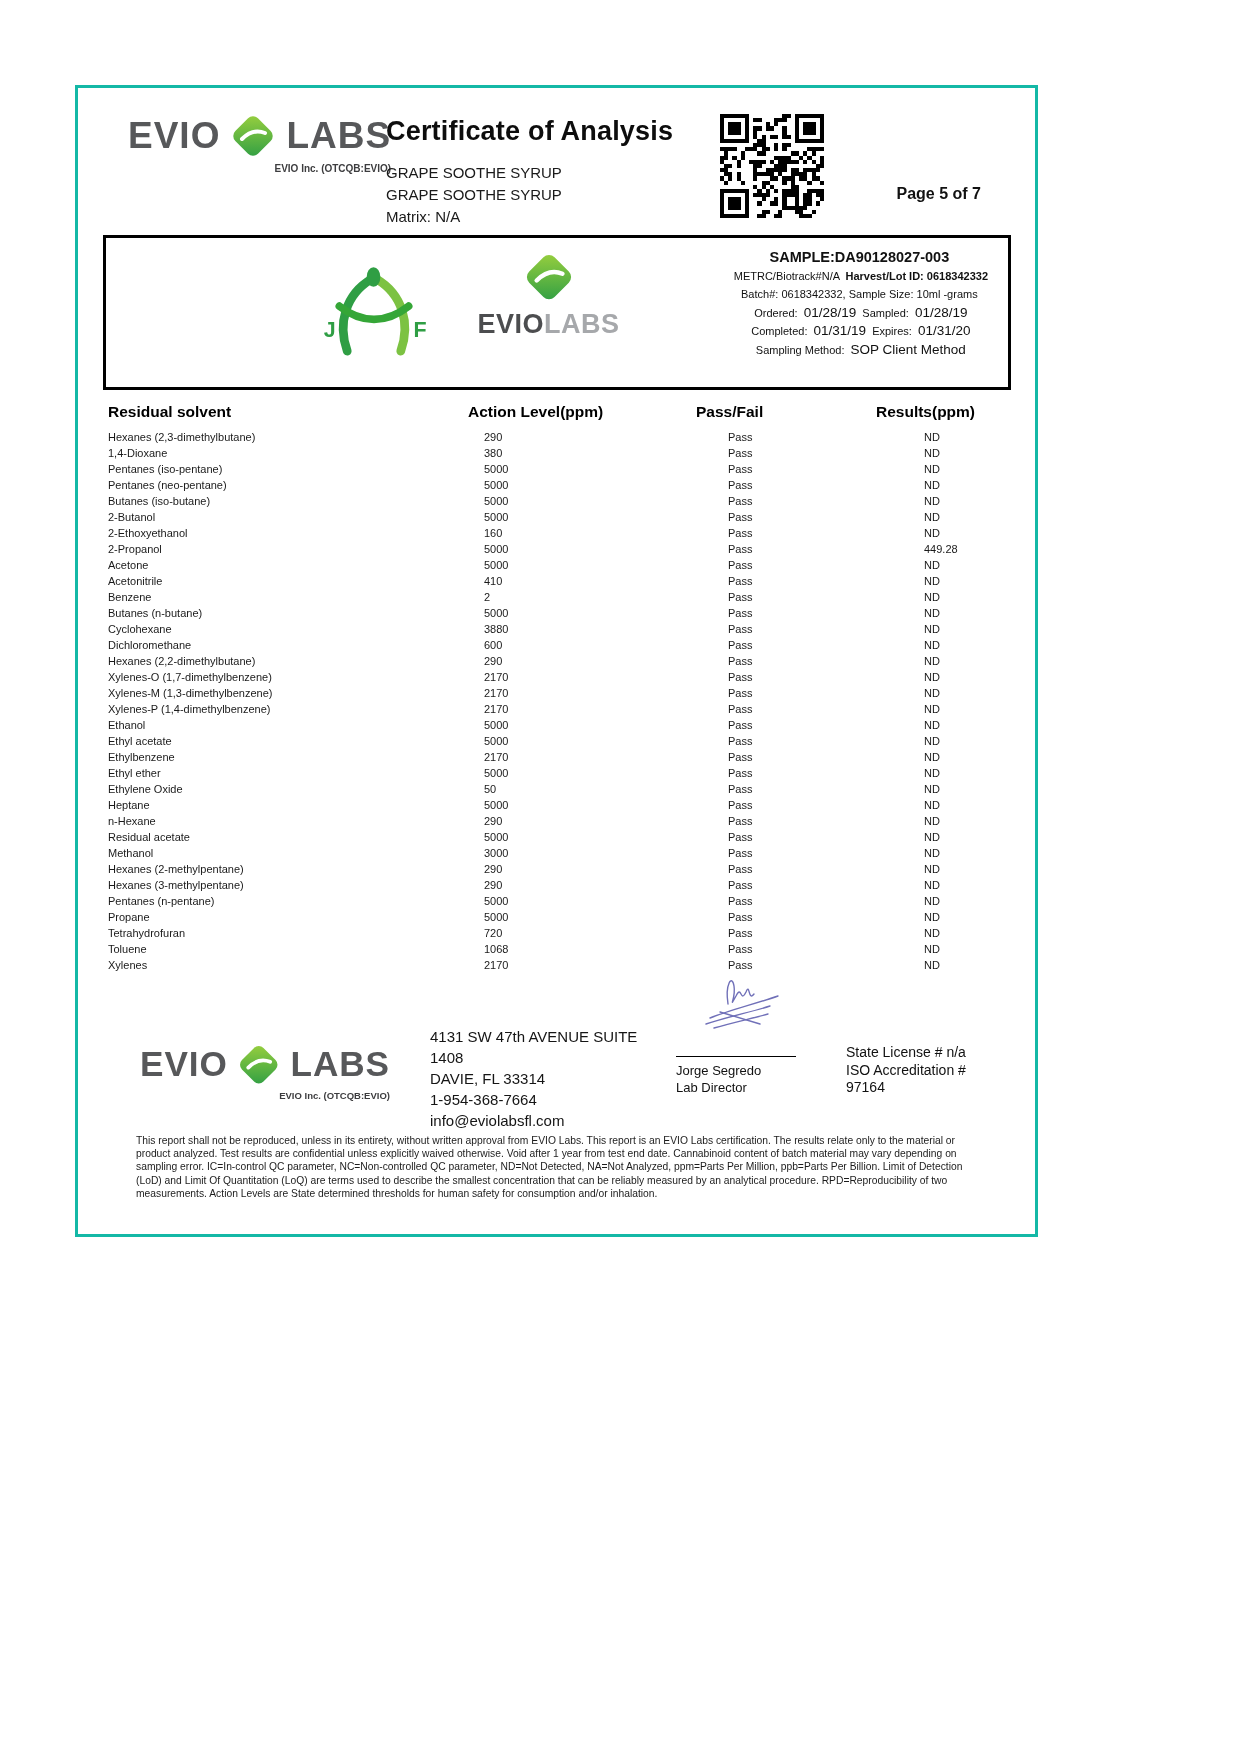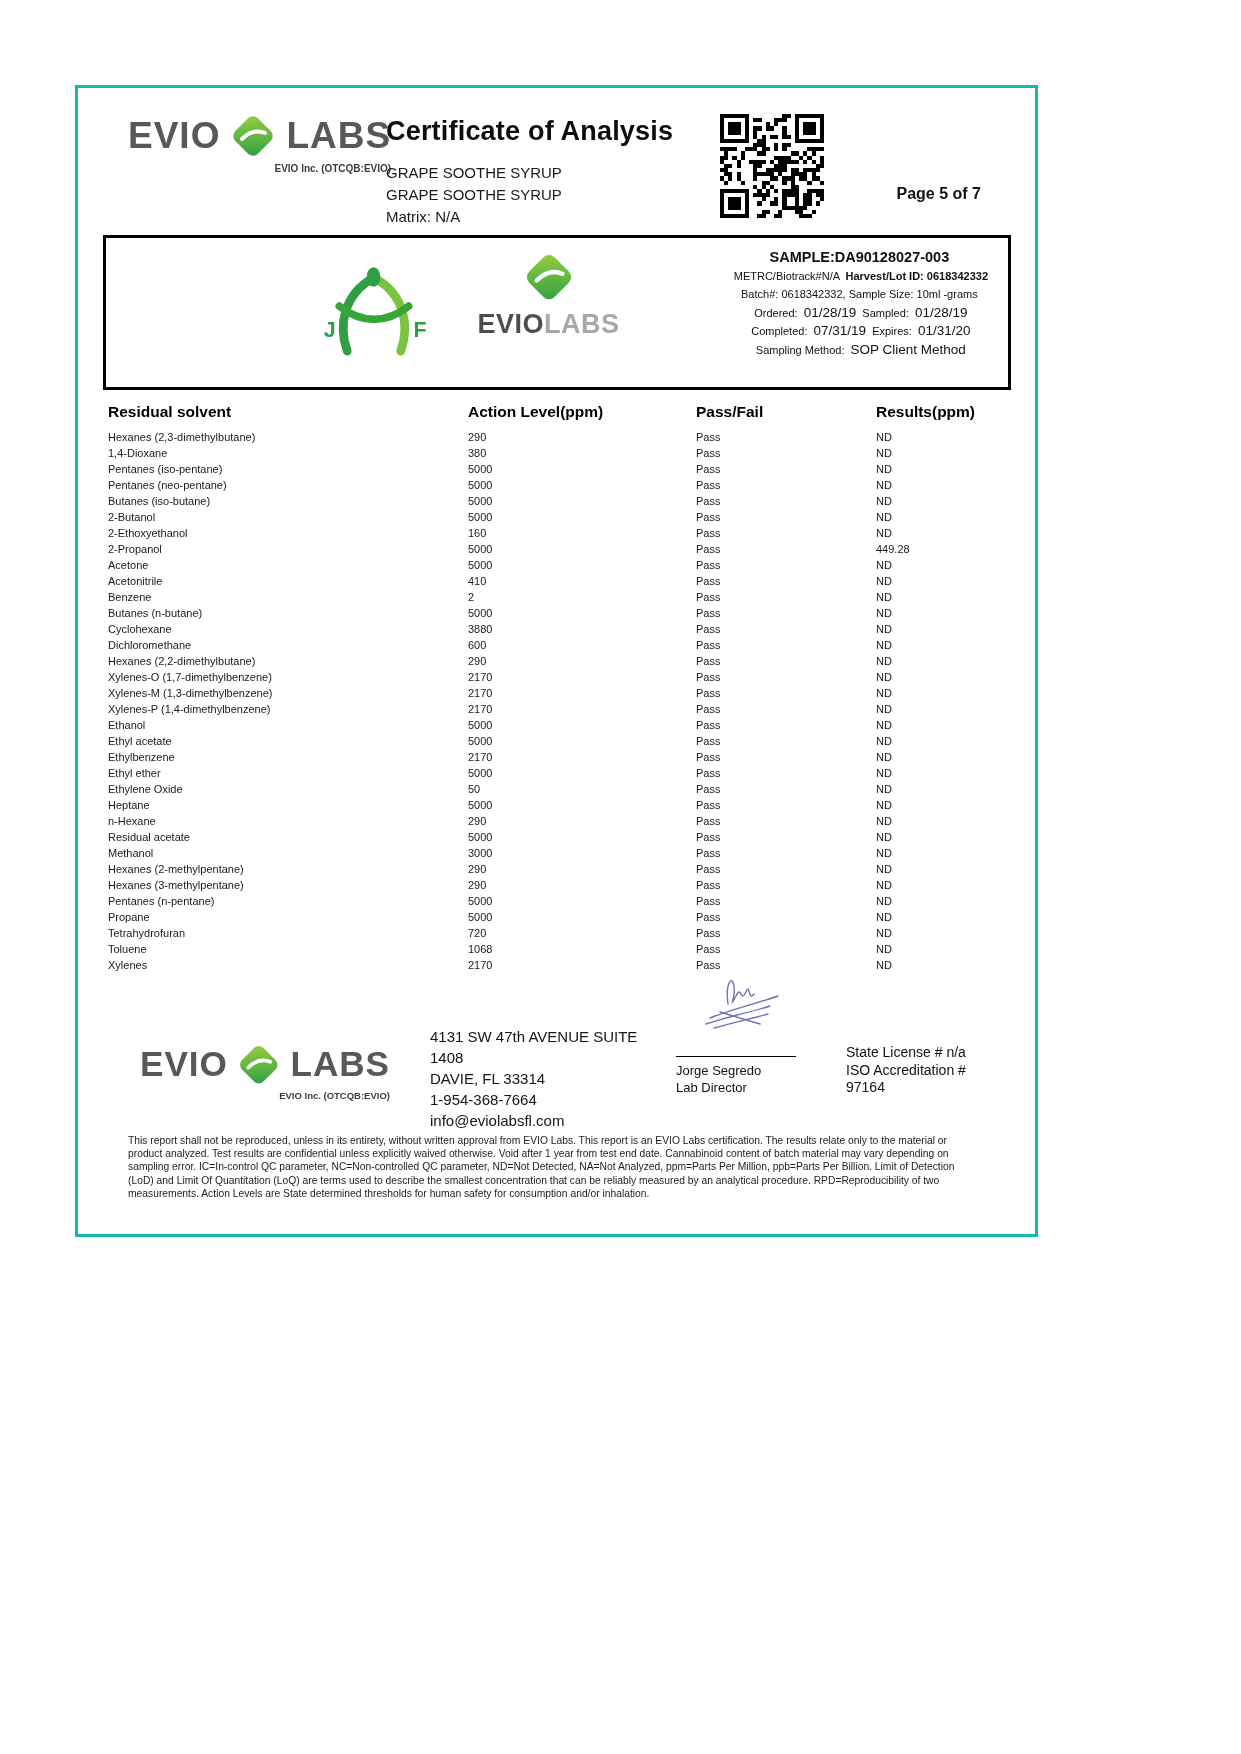--- a/index.html
+++ b/index.html
@@ -40,32 +40,32 @@
   .sample > div { line-height:18.5px; }
   .sample .l1 { font-size:14.5px; font-weight:bold; }
   .sample .bold { font-weight:bold; }
   .sample .big { font-size:13.5px; }
   .sample span { margin-left:3px; }
 
   
   .table { left:30px; top:315px; width:905px; }
   .thead, .trow { display:grid; grid-template-columns:360px 228px 180px 1fr; }
   .thead { font-size:15.5px; font-weight:bold; height:26px; color:#000; }
-  .trow { font-size:11px; height:16px; align-items:center; color:#1a1a1a; }
+  .trow { font-size:11px; height:16px; align-items:center; color:#1a1a1a;gap:16px; }
 
   .signature { left:612px; top:878px; }
 
   
   .footer-logo { left:62px; top:952px; transform:scale(0.95); transform-origin:left top; }
   .footer-address { left:352px; top:938px; font-size:15px; line-height:21px; color:#151515; }
   .signer { left:598px; top:968px; font-size:13px; line-height:17px; }
   .signer .line { width:120px; border-top:1.5px solid #000; margin-bottom:5px; }
   .license { left:768px; top:956px; font-size:14px; line-height:17.5px; }
 
-  .disclaimer { left:50px; top:1046px; width:848px; font-size:10.3px; line-height:13.2px; color:#1c1c1c; }
+  .disclaimer { left:58px; top:1046px; width:848px; font-size:10.3px; line-height:13.2px; color:#1c1c1c; }
 </style>
 </head>
 <body>
 
 <div class="frame">
 
   <div class="abs header-logo">
     <div class="logo">
       <span class="word">EVIO</span>
       <svg class="logo-icon" viewBox="0 0 100 100">
@@ -358,21 +358,21 @@
       </div>
       <div>Batch#: 0618342332, Sample Size: 10ml -grams</div>
       <div>
         <span>Ordered:</span>
         <span class="big">01/28/19</span>
         <span>Sampled:</span>
         <span class="big">01/28/19</span>
       </div>
       <div>
         <span>Completed:</span>
-        <span class="big">07/31/19</span>
+        <span class="big">01/31/19</span>
         <span>Expires:</span>
         <span class="big">01/31/20</span>
       </div>
       <div>
         <span>Sampling Method:</span>
         <span class="big">SOP Client Method</span>
       </div>
     </div>
   </div>
 

